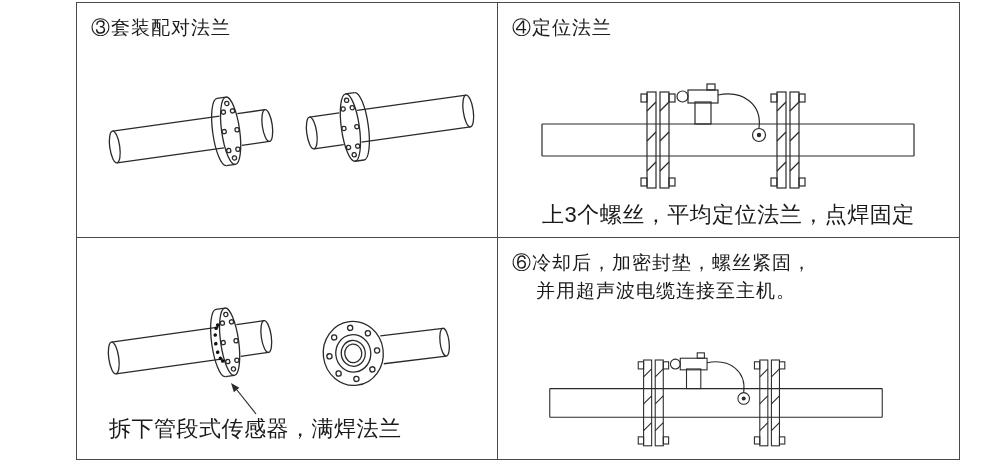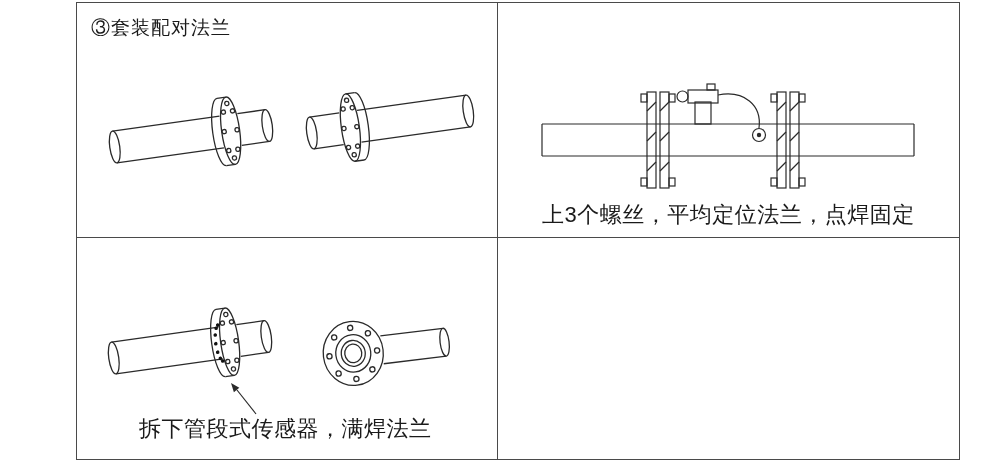--- a/index.html
+++ b/index.html
@@ -205,31 +205,39 @@
       <div class="panel-title">③套装配对法兰</div>
       <svg class="drawing" style="left:18px; top:70px;" width="200" height="122" viewBox="0 0 200 122">
         <use href="#pipe-flange-right" transform="translate(3,8) rotate(-8 95 55)"></use>
       </svg>
       <svg class="drawing" style="left:215px; top:56px;" width="200" height="122" viewBox="0 0 200 122">
         <use href="#pipe-flange-left" transform="translate(3,8) rotate(-8 95 55)"></use>
       </svg>
     </div>
 
     <div class="cell cell-tr">
+      <div class="panel-title">④定位法兰</div>
       <svg class="drawing" style="left:40px; top:42px;" width="380" height="160" viewBox="0 0 380 160">
         <use href="#flow-assembly"></use>
       </svg>
       <div class="panel-caption" style="left:44px; top:197px;">上3个螺丝，平均定位法兰，点焊固定</div>
     </div>
 
     <div class="cell cell-bl">
       <svg class="drawing" style="left:14px; top:40px;" width="395" height="152" viewBox="0 0 395 152">
         <use href="#weld-pipe-flange" transform="translate(6,14) rotate(-8 95 55)"></use>
         <use href="#flange-face" transform="translate(228,16) rotate(-7 70 55)"></use>
         <line x1="165" y1="136" x2="146" y2="112" stroke="#2a2a2a" stroke-width="1.2"></line>
         <polygon points="140,105 148.3,109.8 142.9,114.2" fill="#2a2a2a"></polygon>
       </svg>
-      <div class="panel-caption" style="left:62px; top:176px;text-align:center;">拆下管段式传感器，满焊法兰</div>
-    </div>
-
+      <div class="panel-caption" style="left:32px; top:176px;text-align:center;">拆下管段式传感器，满焊法兰</div>
+    </div>
+
+    <div class="cell cell-br">
+      <div class="panel-title">⑥冷却后，加密封垫，螺丝紧固，</div>
+      <div class="panel-title-line2">并用超声波电缆连接至主机。</div>
+      <svg class="drawing" style="left:48px; top:80px;" width="340" height="143" viewBox="0 0 380 160">
+        <use href="#flow-assembly"></use>
+      </svg>
+    </div>
 
   </div>
 </div>
 
 </body></html>

